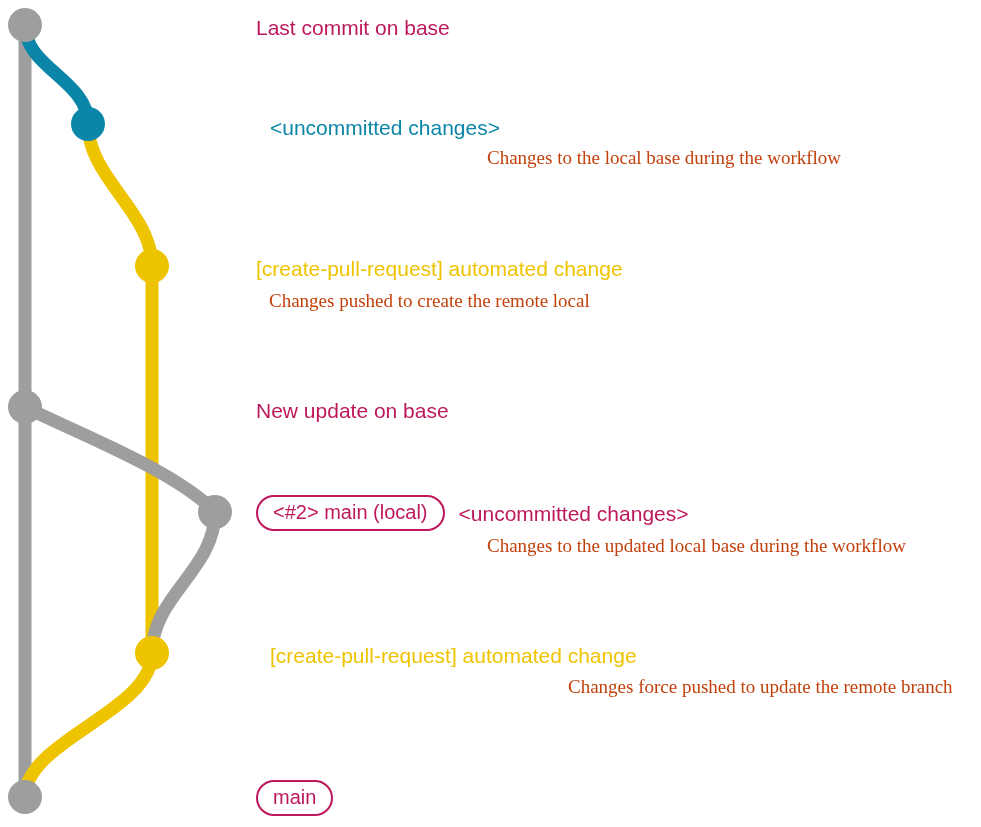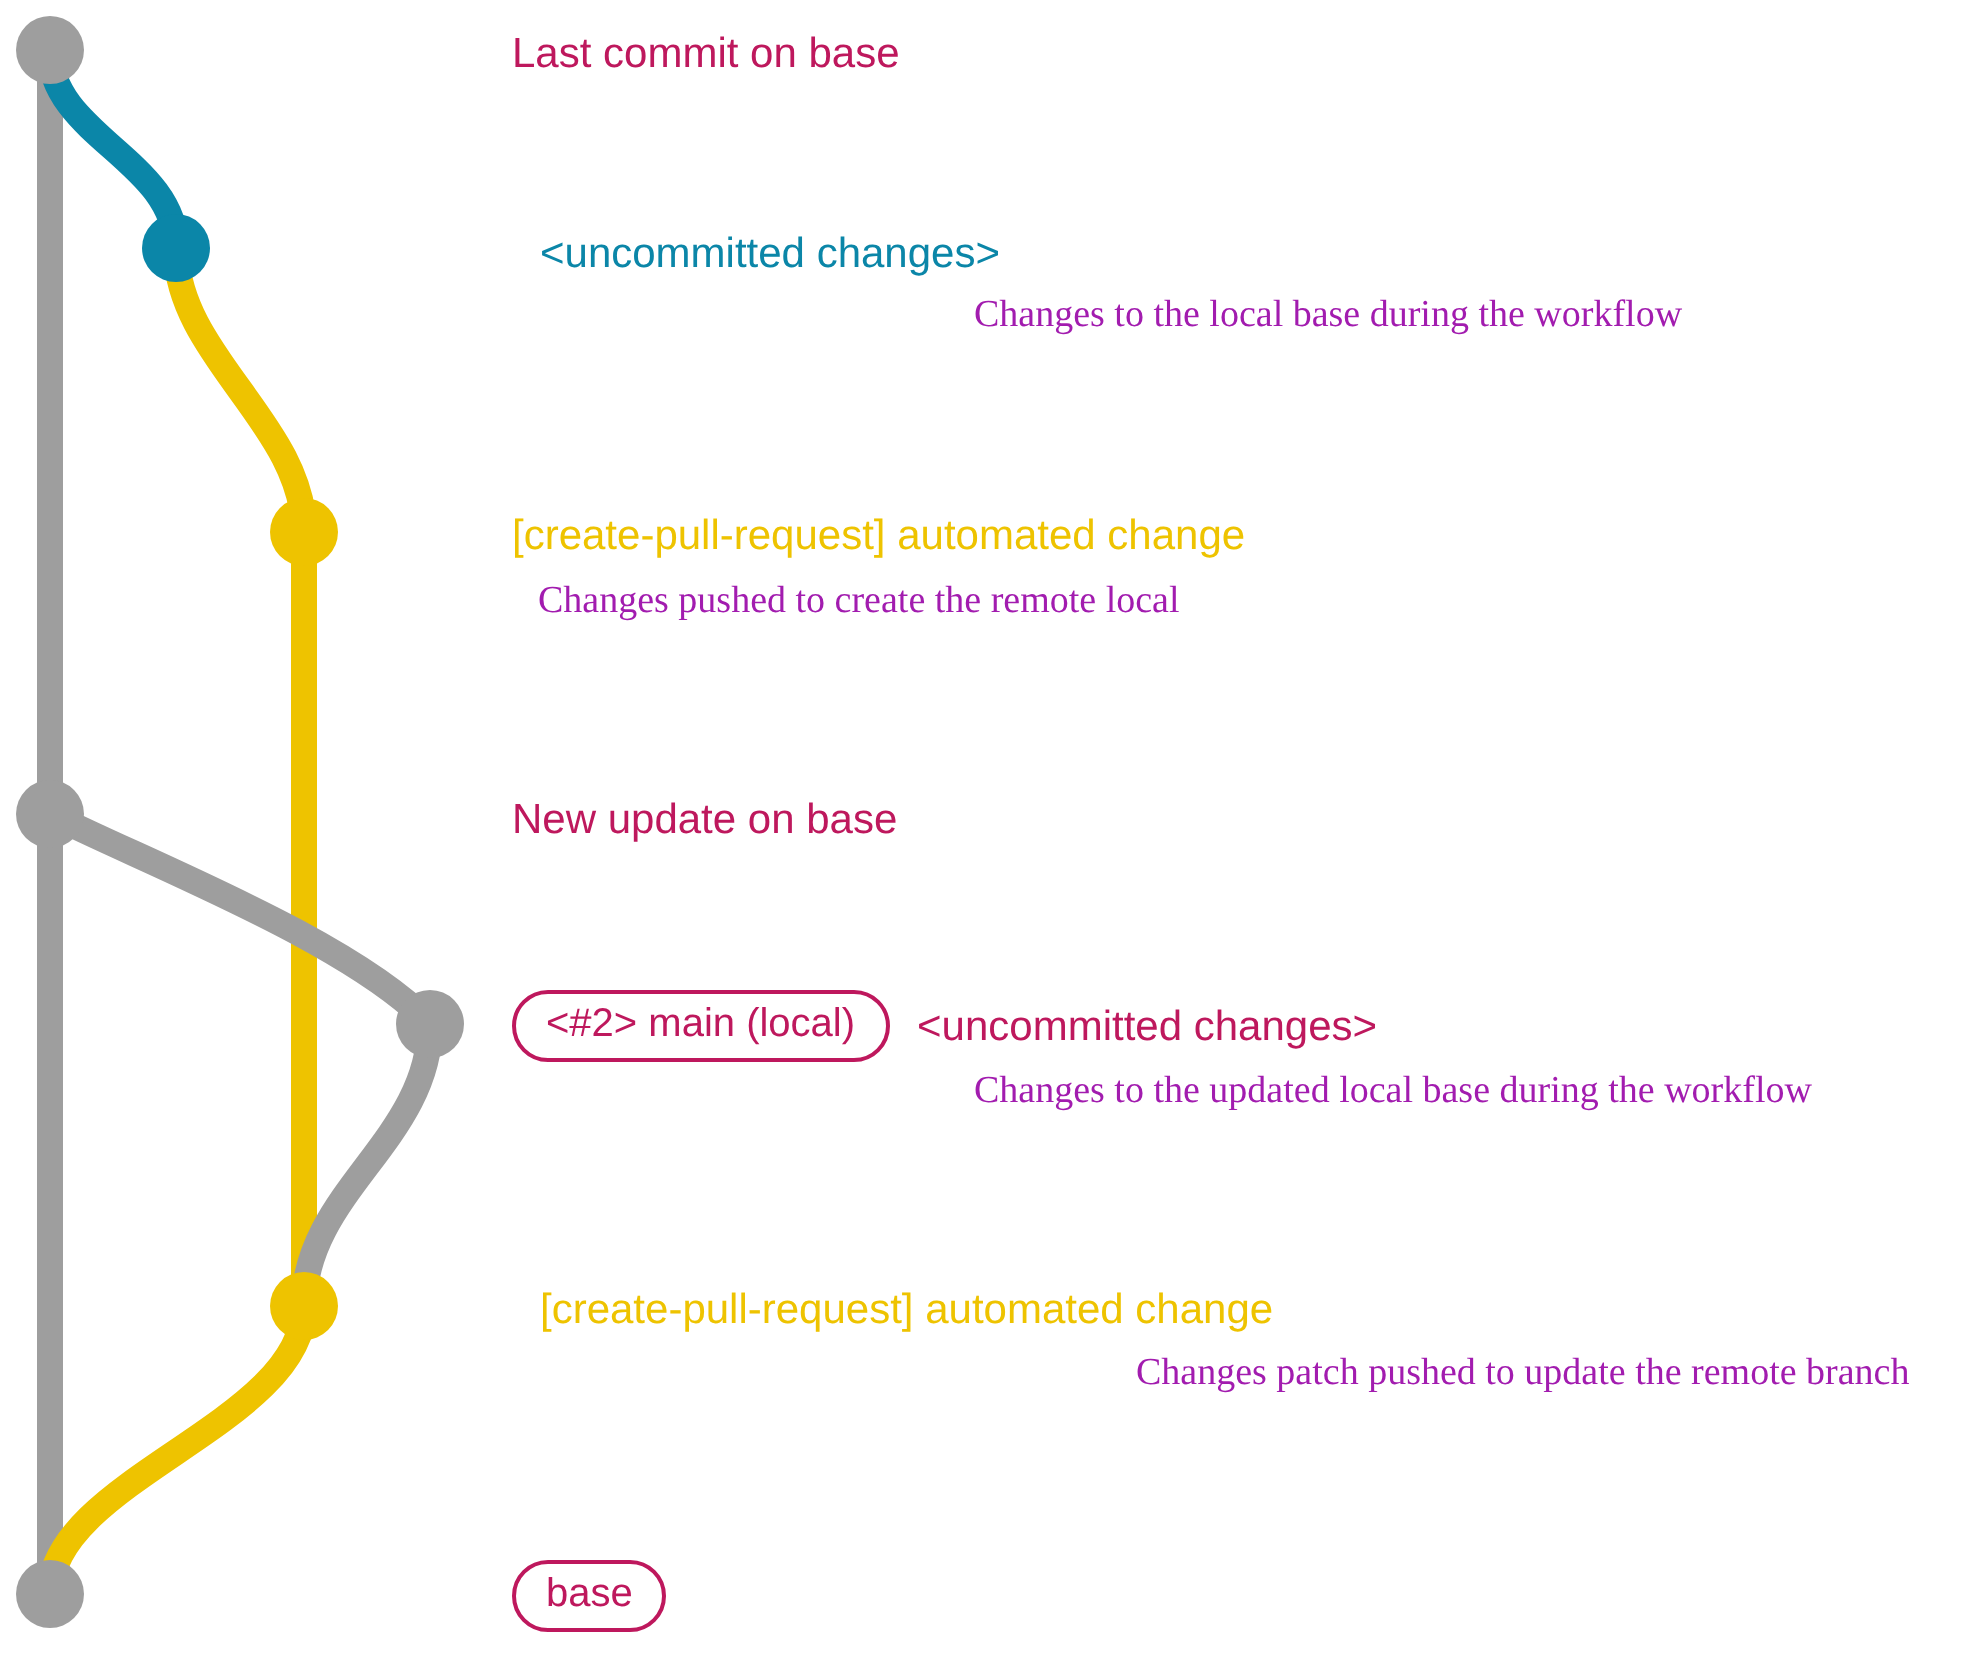--- a/index.html
+++ b/index.html
@@ -54,21 +54,21 @@
 
   .subject.no-chip {
     margin-left: 0;
   }
 
   
   .desc {
     position: absolute;
     font-family: "Liberation Serif", serif;
     font-size: 19px;
-    color: #a21caf;
+    color: #c2410c;
     white-space: nowrap;
   }
 
   
   .c-blue   { color: #0b86a8; }
   .c-yellow { color: #eec300; }
   .c-gray   { color: #be185d; }
 </style>
 </head>
 <body>
@@ -123,17 +123,17 @@
 
 <div class="row" style="left:256px; top:513px; transform:translateY(-50%);">
   <span class="chip c-gray">&lt;#2&gt; main (local)</span>
   <span class="subject c-gray">&lt;uncommitted changes&gt;</span>
 </div>
 <div class="desc" style="left:487px; top:535px;">Changes to the updated local base during the workflow</div>
 
 <div class="row" style="left:256px; top:655px; transform:translateY(-50%);">
   <span class="subject c-yellow">[create-pull-request] automated change</span>
 </div>
-<div class="desc" style="left:568px; top:676px;">Changes patch pushed to update the remote branch</div>
+<div class="desc" style="left:568px; top:676px;">Changes force pushed to update the remote branch</div>
 
 <div class="row" style="left:256px; top:798px; transform:translateY(-50%);">
-  <span class="chip c-gray">base</span>
+  <span class="chip c-gray">main</span>
 </div>
 
 </body></html>

